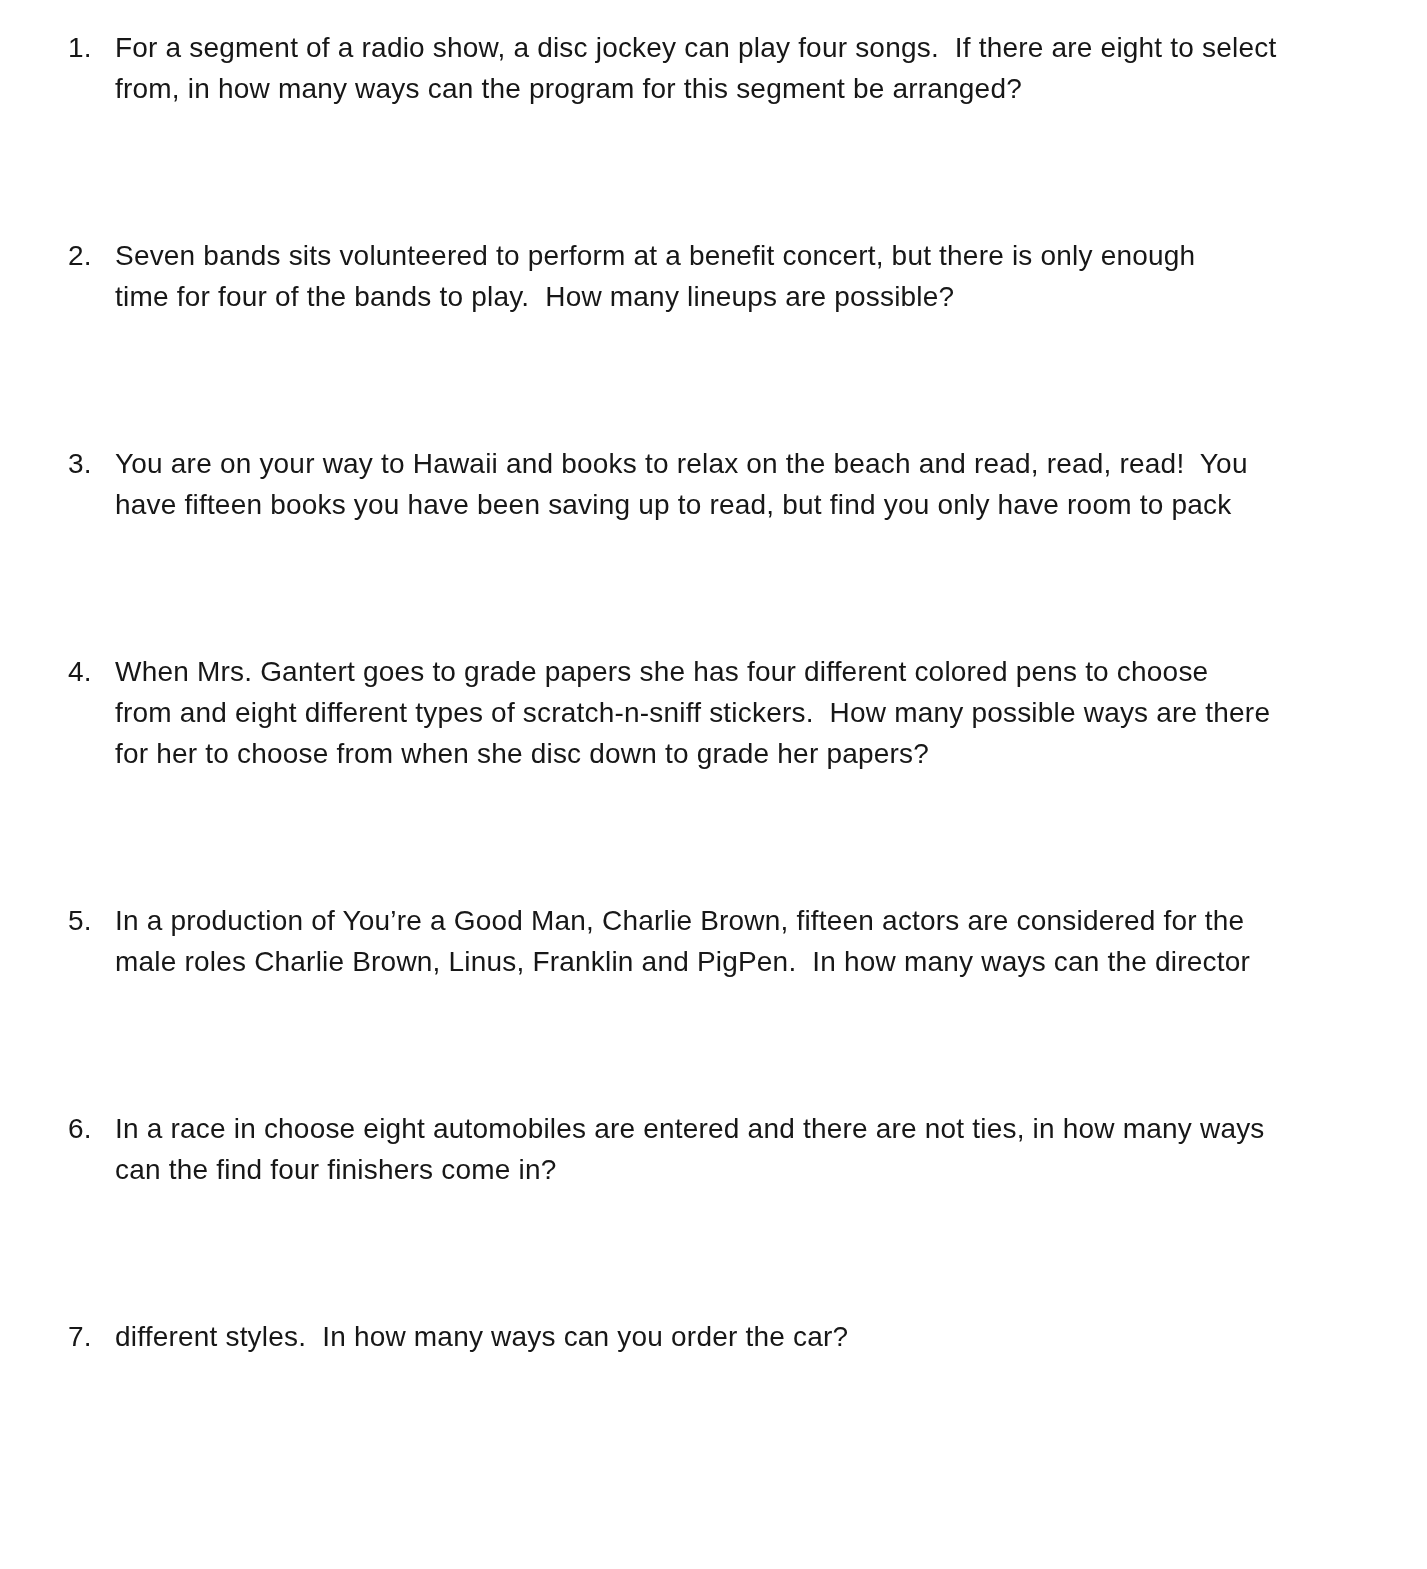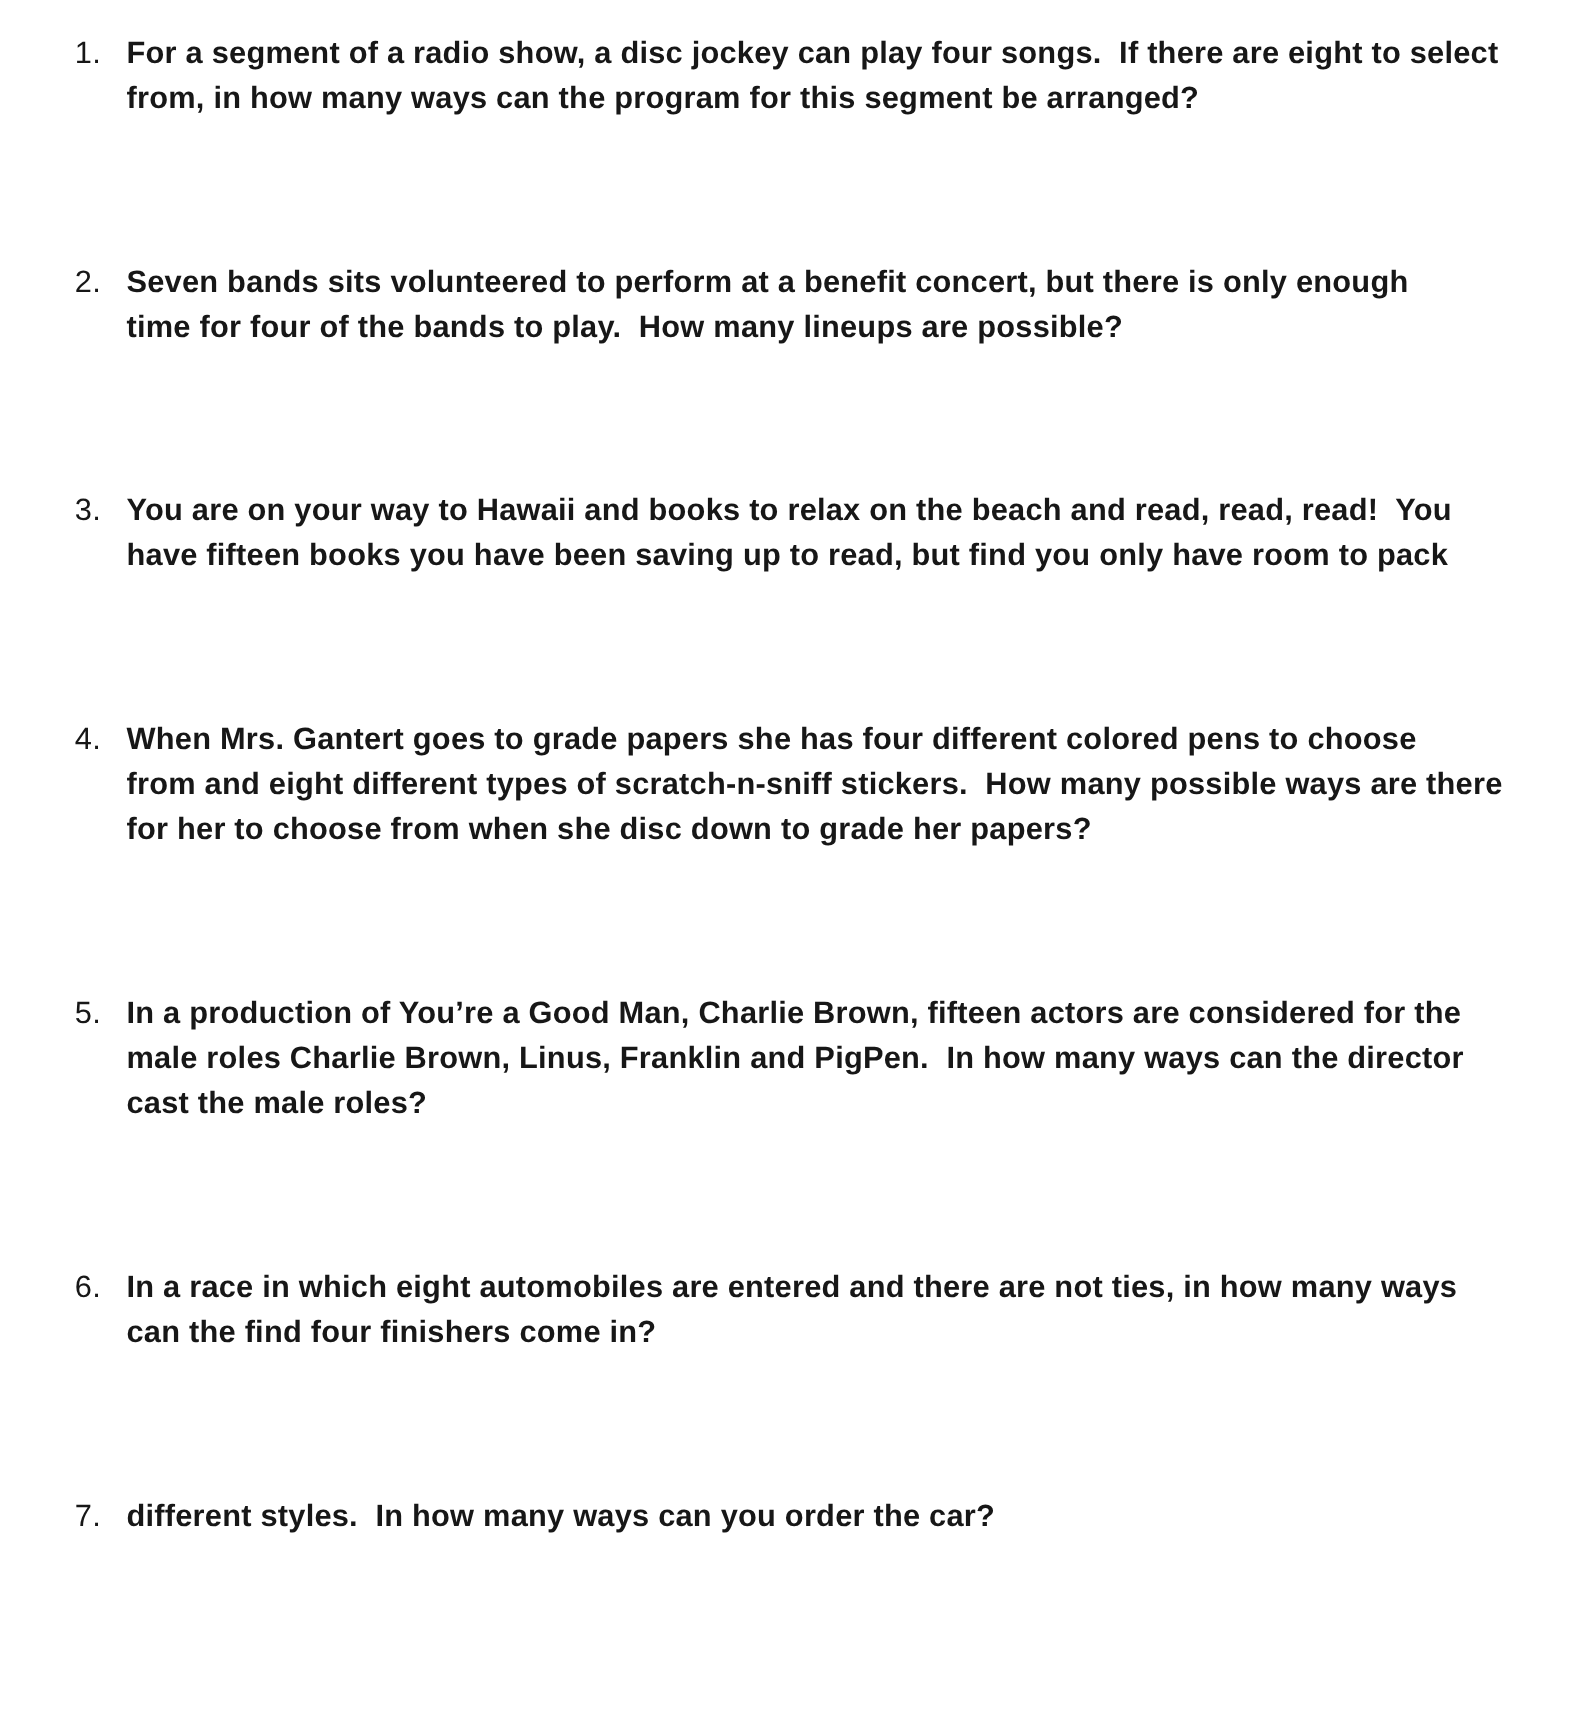--- a/index.html
+++ b/index.html
@@ -26,21 +26,20 @@
     line-height: 41px;
     letter-spacing: 0.2px;
   }
   .qnum {
     flex: none;
     width: 47px;
   }
   .qtext {
     flex: 1 1 auto;
     min-width: 0;
-    font-weight: bold;
   }
   .qline {
     white-space: pre-wrap;
   }
 </style>
 </head>
 <body>
 
 <div class="doc">
 
@@ -75,28 +74,27 @@
       <div class="qline">from and eight different types of scratch-n-sniff stickers.  How many possible ways are there</div>
       <div class="qline">for her to choose from when she disc down to grade her papers?</div>
     </div>
   </div>
 
   <div class="question">
     <div class="qnum">5.</div>
     <div class="qtext">
       <div class="qline">In a production of You’re a Good Man, Charlie Brown, fifteen actors are considered for the</div>
       <div class="qline">male roles Charlie Brown, Linus, Franklin and PigPen.  In how many ways can the director</div>
-      <div class="qline">cast the male roles?</div>
     </div>
   </div>
 
   <div class="question">
     <div class="qnum">6.</div>
     <div class="qtext">
-      <div class="qline">In a race in which eight automobiles are entered and there are not ties, in how many ways</div>
+      <div class="qline">In a race in choose eight automobiles are entered and there are not ties, in how many ways</div>
       <div class="qline">can the find four finishers come in?</div>
     </div>
   </div>
 
   <div class="question">
     <div class="qnum">7.</div>
     <div class="qtext">
       <div class="qline">different styles.  In how many ways can you order the car?</div>
     </div>
   </div>

